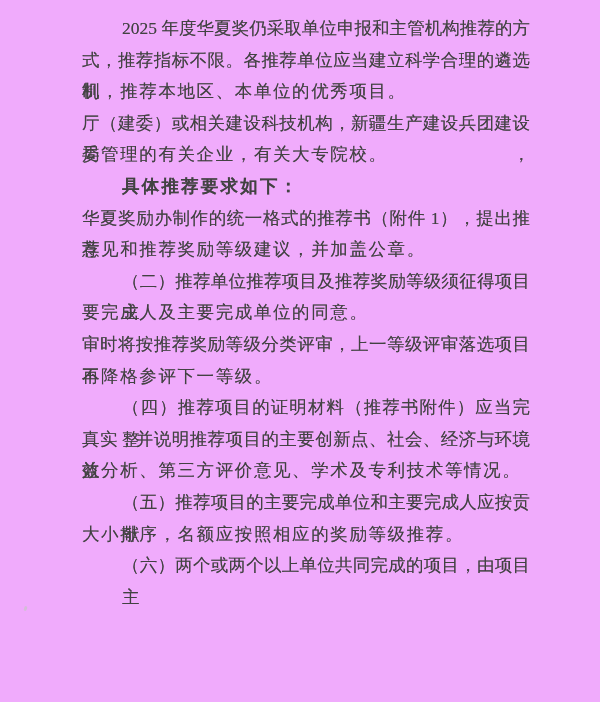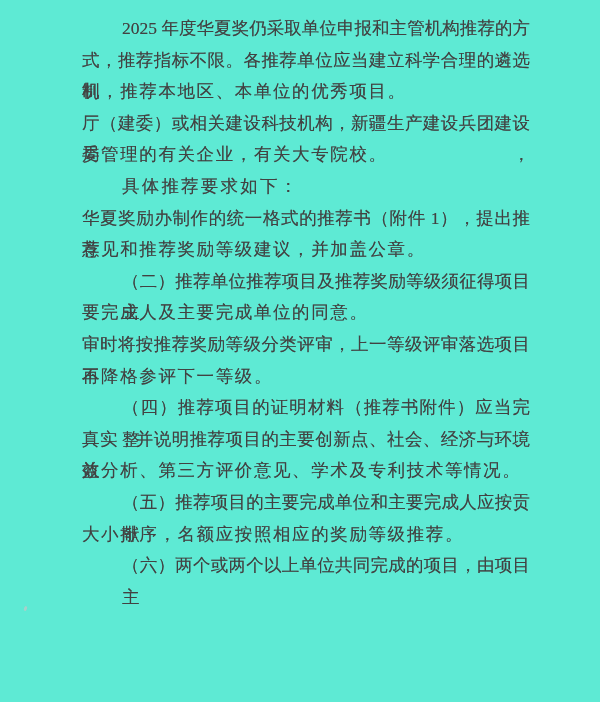--- a/index.html
+++ b/index.html
@@ -4,21 +4,21 @@
 <style>
   html, body {
     margin: 0;
     padding: 0;
     background: #ffffff;
   }
   .page {
     position: relative;
     width: 600px;
     height: 702px;
-    background: #5eead4;
+    background: #f0abfc;
     overflow: hidden;
     font-family: "Liberation Serif", "DejaVu Serif", serif;
     color: #424242;
   }
   .content {
     position: absolute;
     top: 13px;
     left: 82px;
     right: 70px;
   }
@@ -33,21 +33,21 @@
   .line.justify {
     letter-spacing: 0;
     white-space: normal;
     text-align: justify;
     text-align-last: justify;
   }
   .line.indent {
     padding-left: 40px;
   }
   .line.bold {
-    font-weight: 400;
+    font-weight: 700;
     letter-spacing: 2.2px;
   }
   .speck {
     position: absolute;
     left: 24px;
     top: 606px;
     width: 3px;
     height: 5px;
     background: #c6c6c6;
     border-radius: 50%;

